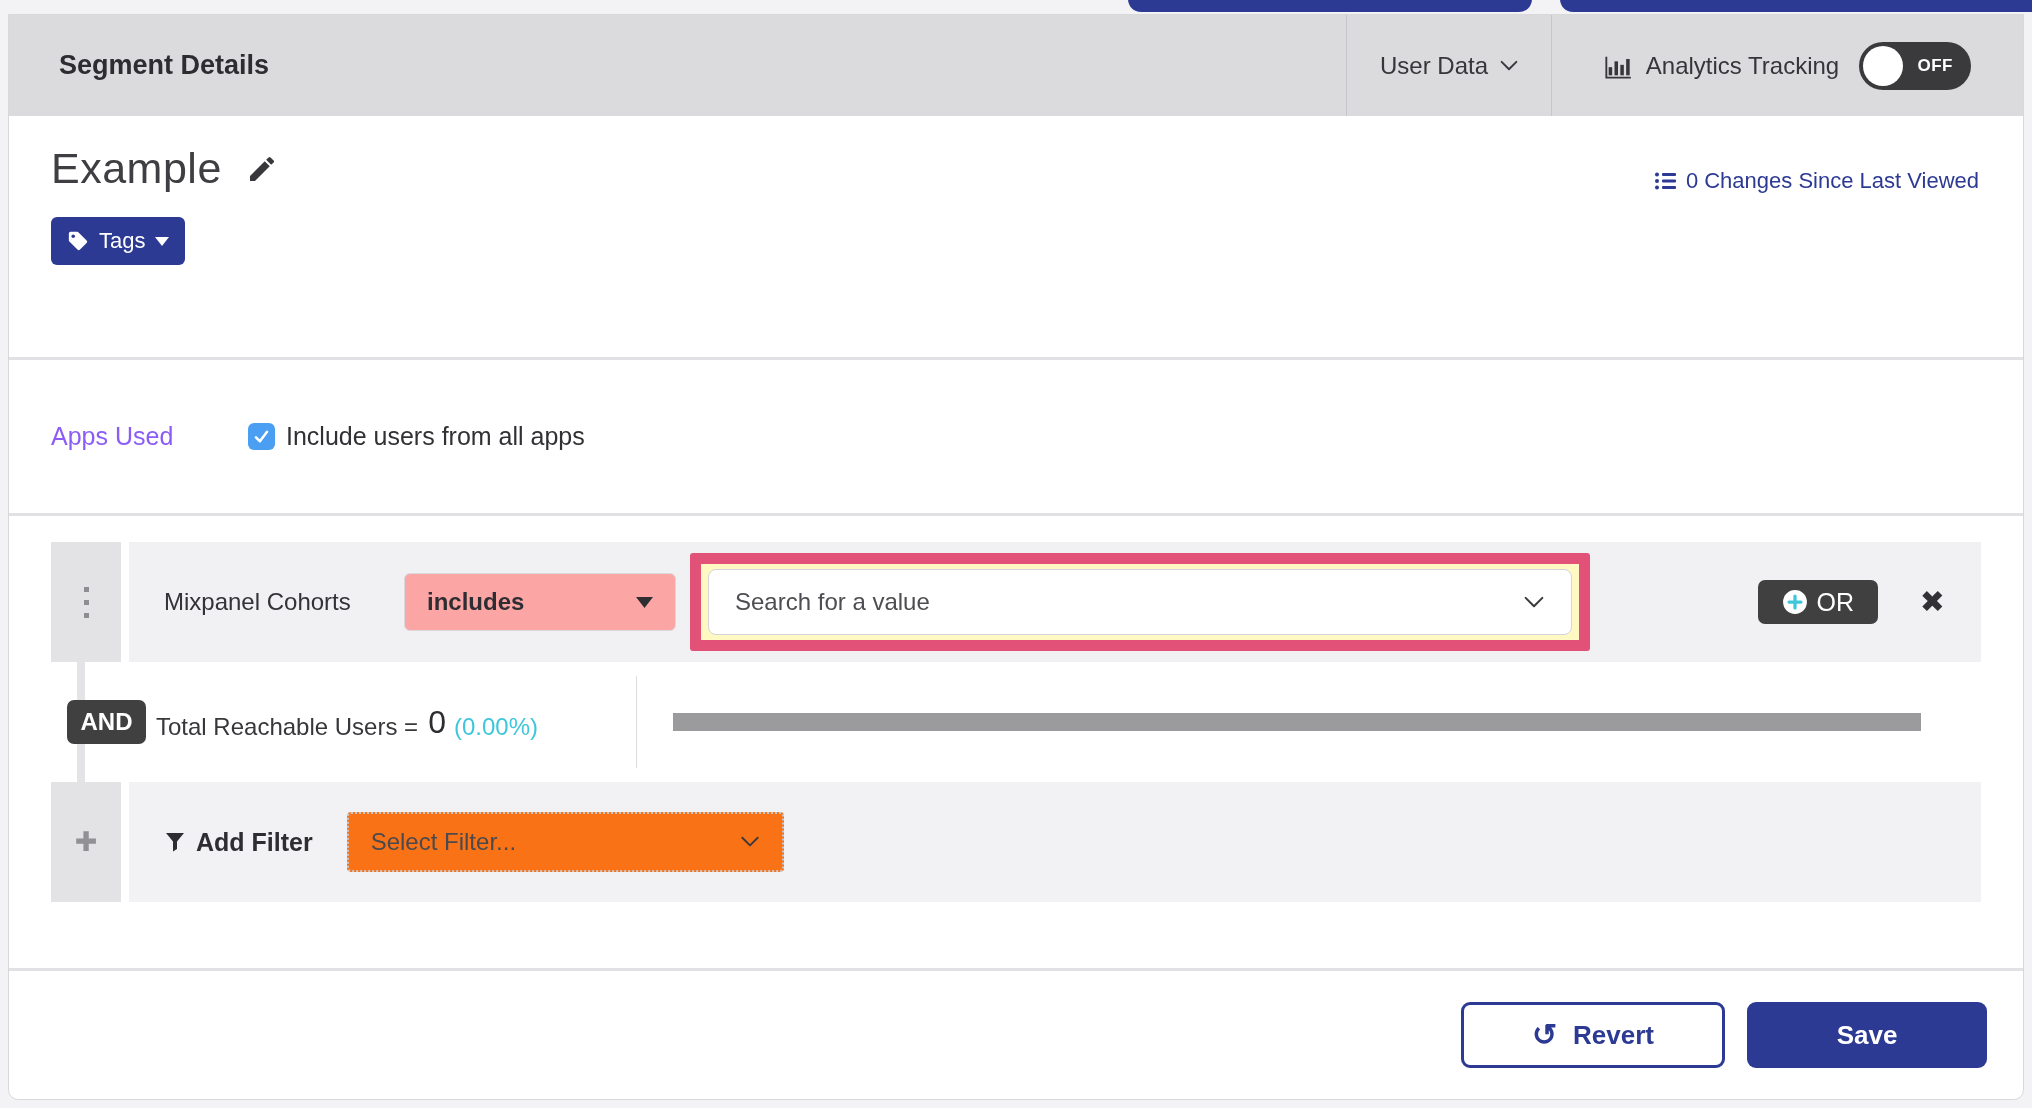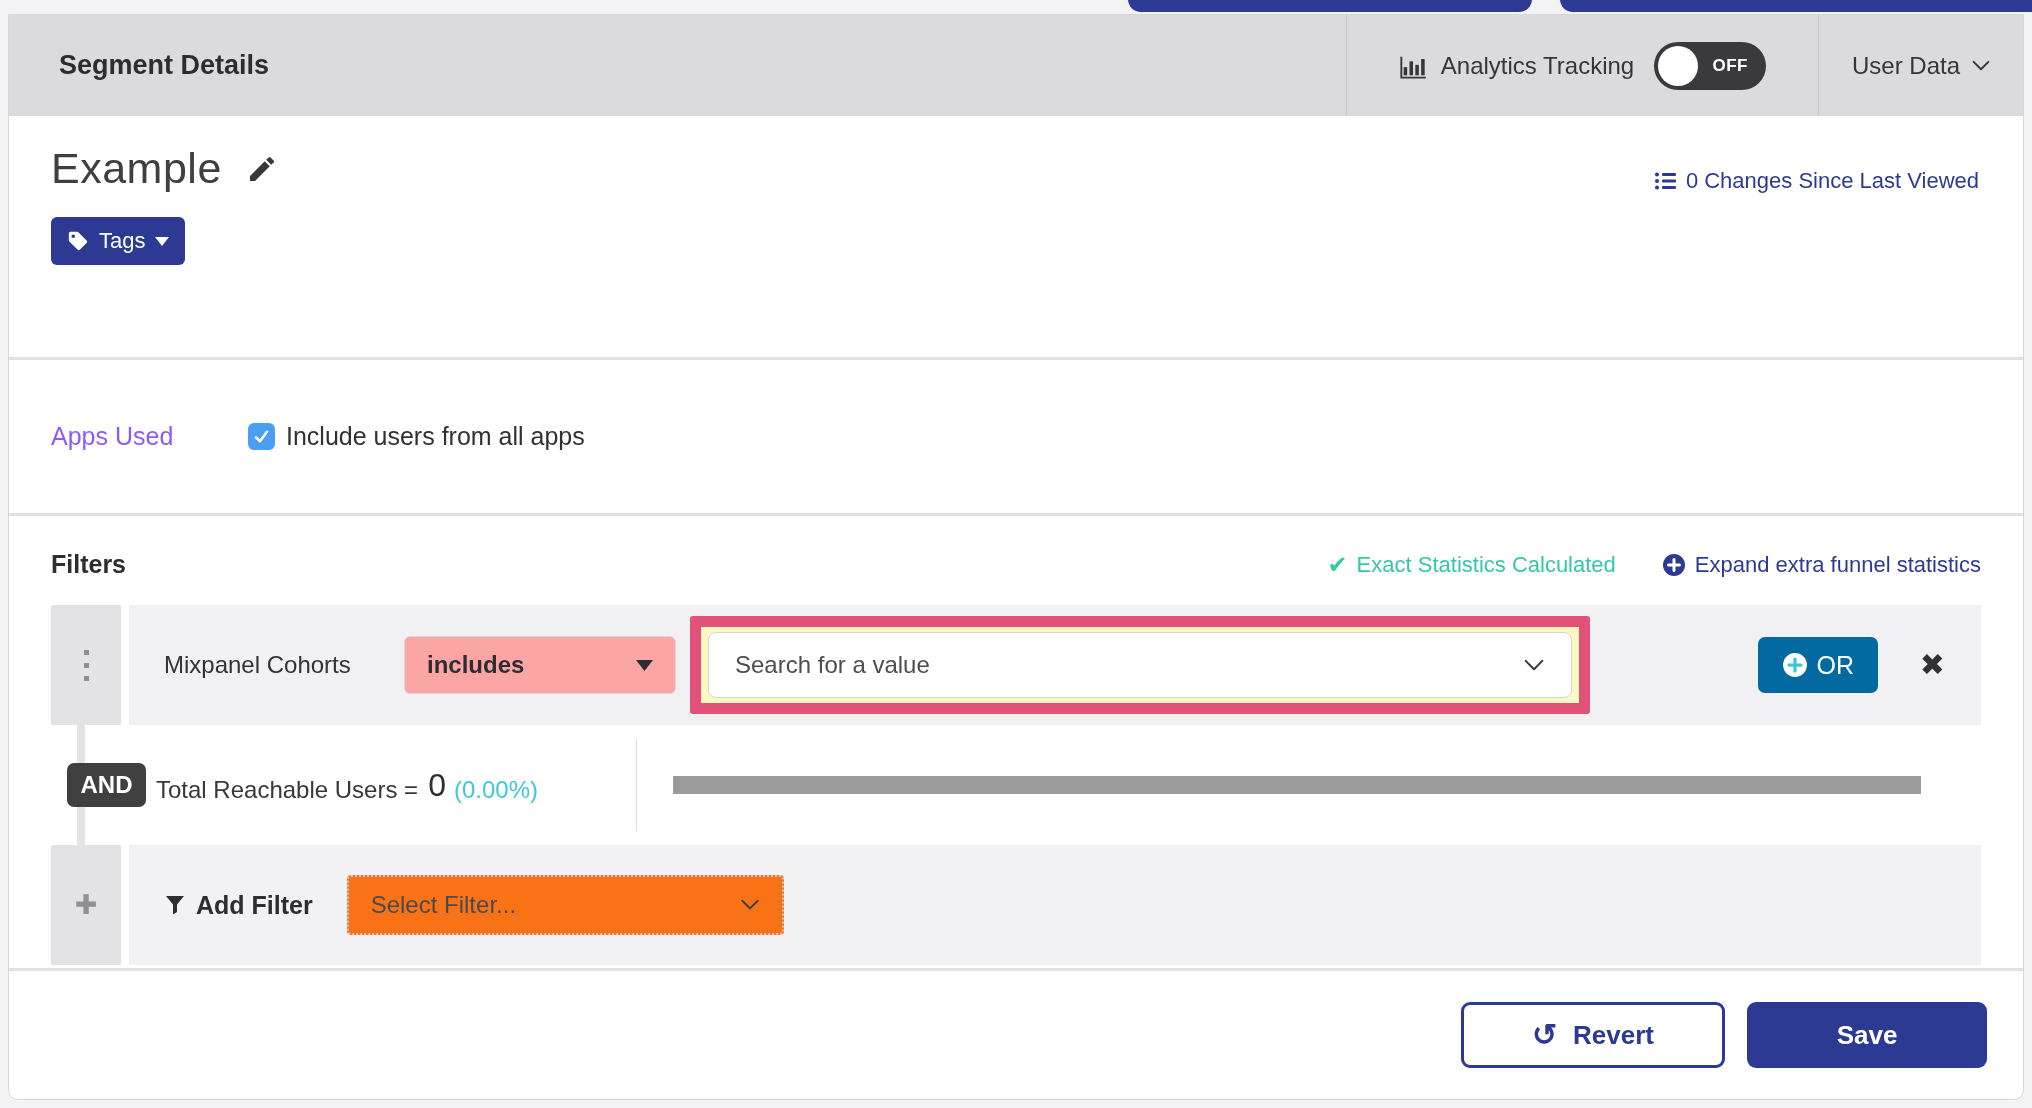--- a/index.html
+++ b/index.html
@@ -70,21 +70,21 @@
   .row-body { flex:1; background:#f1f1f4; display:flex; align-items:center; padding-right:36px;margin-left:8px; }
   .field-label { margin-left:35px; width:240px; font-size:24px; color:#333337; flex-shrink:0; }
   .op-select { width:272px; height:58px; background:#fca5a5; border:1px solid #dadade; border-radius:6px;
     display:flex; align-items:center; justify-content:space-between; padding:0 22px; cursor:pointer; flex-shrink:0; }
   .op-select .txt { font-size:24px; font-weight:bold; color:#2e2e32; }
   .hl-box { flex:1; margin-left:14px; border:11px solid #e25278; border-radius:3px; background:#fef9c3; height:98px;
     display:flex; align-items:center; padding:6px 7px; }
   .val-select { flex:1; height:66px; border:1px solid #d5d5d9; border-radius:8px; background:#fff;
     display:flex; align-items:center; justify-content:space-between; padding:0 26px; cursor:pointer; }
   .val-select .txt { font-size:24px; color:#4e4e52; }
-  .or-btn { margin-left:168px; width:120px; height:56px; background:#0369a1; border:none; border-radius:7px;
+  .or-btn { margin-left:168px; width:120px; height:44px; background:#404040; border:none; border-radius:7px;
     display:flex; align-items:center; justify-content:center; gap:9px; color:#fff; font-size:25px; cursor:pointer;
     font-family:"Liberation Sans", sans-serif; flex-shrink:0; }
   .x-icon { margin-left:42px; font-size:30px; color:#323236; cursor:pointer; flex-shrink:0; line-height:1; }
 
   .and-row { position:relative; height:120px; }
   .connector { position:absolute; left:26px; top:0; bottom:0; width:8px; background:#e4e4e7; }
   .and-badge { position:absolute; left:16px; top:38px; width:79px; height:44px; background:#404040; border-radius:7px;
     color:#fff; font-size:24px; font-weight:bold; display:flex; align-items:center; justify-content:center; }
   .reach { position:absolute; left:105px; top:0; height:100%; display:flex; align-items:center; }
   .reach-inner { display:flex; align-items:flex-end; }
@@ -117,42 +117,42 @@
 
 <div class="top-pill p1"></div>
 <div class="top-pill p2"></div>
 
 <div class="card">
 
   <div class="header-bar">
     <div class="header-title-wrap">
       <div class="header-title">Segment Details</div>
     </div>
+    <div class="header-sec sec-user">
+      <span class="lbl">User Data</span>
+      <svg width="18" height="12" viewBox="0 0 22 14">
+        <polyline points="2 2 11 11 20 2" fill="none" stroke="#3a3a3e" stroke-width="2.4" stroke-linecap="round" stroke-linejoin="round"></polyline>
+      </svg>
+    </div>
     <div class="header-sec sec-analytics">
       <svg width="28" height="28" viewBox="0 0 24 24">
         <g fill="#36363a">
           <rect x="4" y="13" width="3" height="7"></rect>
           <rect x="9" y="8" width="3" height="12"></rect>
           <rect x="14" y="11" width="3" height="9"></rect>
           <rect x="19" y="6" width="3" height="14"></rect>
         </g>
         <path d="M2 4v18h21" fill="none" stroke="#36363a" stroke-width="1.6"></path>
       </svg>
       <span class="lbl">Analytics Tracking</span>
       <div class="toggle">
         <div class="knob"></div>
         <div class="state">OFF</div>
       </div>
     </div>
-    <div class="header-sec sec-user">
-      <span class="lbl">User Data</span>
-      <svg width="18" height="12" viewBox="0 0 22 14">
-        <polyline points="2 2 11 11 20 2" fill="none" stroke="#3a3a3e" stroke-width="2.4" stroke-linecap="round" stroke-linejoin="round"></polyline>
-      </svg>
-    </div>
   </div>
 
   <div class="title-section">
     <div class="name-row">
       <span class="segment-name">Example</span>
       <svg class="pencil" viewBox="0 0 24 24">
         <path d="M3 17.25V21h3.75L17.8 9.94l-3.75-3.75L3 17.25zM20.71 7.04a1 1 0 0 0 0-1.41l-2.34-2.34a1 1 0 0 0-1.41 0l-1.83 1.83 3.75 3.75 1.83-1.83z"></path>
       </svg>
     </div>
     <div class="changes-link">
@@ -184,35 +184,20 @@
       <div class="checkbox">
         <svg width="19" height="19" viewBox="0 0 24 24">
           <polyline points="5 13 10 18 19 6" fill="none" stroke="#ffffff" stroke-width="3.2" stroke-linecap="round" stroke-linejoin="round"></polyline>
         </svg>
       </div>
       <span class="chk-label">Include users from all apps</span>
     </div>
   </div>
 
   <div class="filters-section">
-    <div class="filters-head">
-      <div class="filters-title">Filters</div>
-      <div class="fh-spacer"></div>
-      <div class="exact-stats">
-        <span style="font-size:24px;">✔</span>
-        <span>Exact Statistics Calculated</span>
-      </div>
-      <div class="expand-link">
-        <svg width="24" height="24" viewBox="0 0 24 24">
-          <circle cx="12" cy="12" r="11" fill="#2d3a94"></circle>
-          <path d="M12 6.5v11M6.5 12h11" stroke="#ffffff" stroke-width="3" stroke-linecap="round"></path>
-        </svg>
-        <span>Expand extra funnel statistics</span>
-      </div>
-    </div>
 
     <div class="rows">
 
       <div class="frow">
         <div class="drag-col">
           <div class="dots">
               <i></i>
               <i></i>
               <i></i>
             </div>

